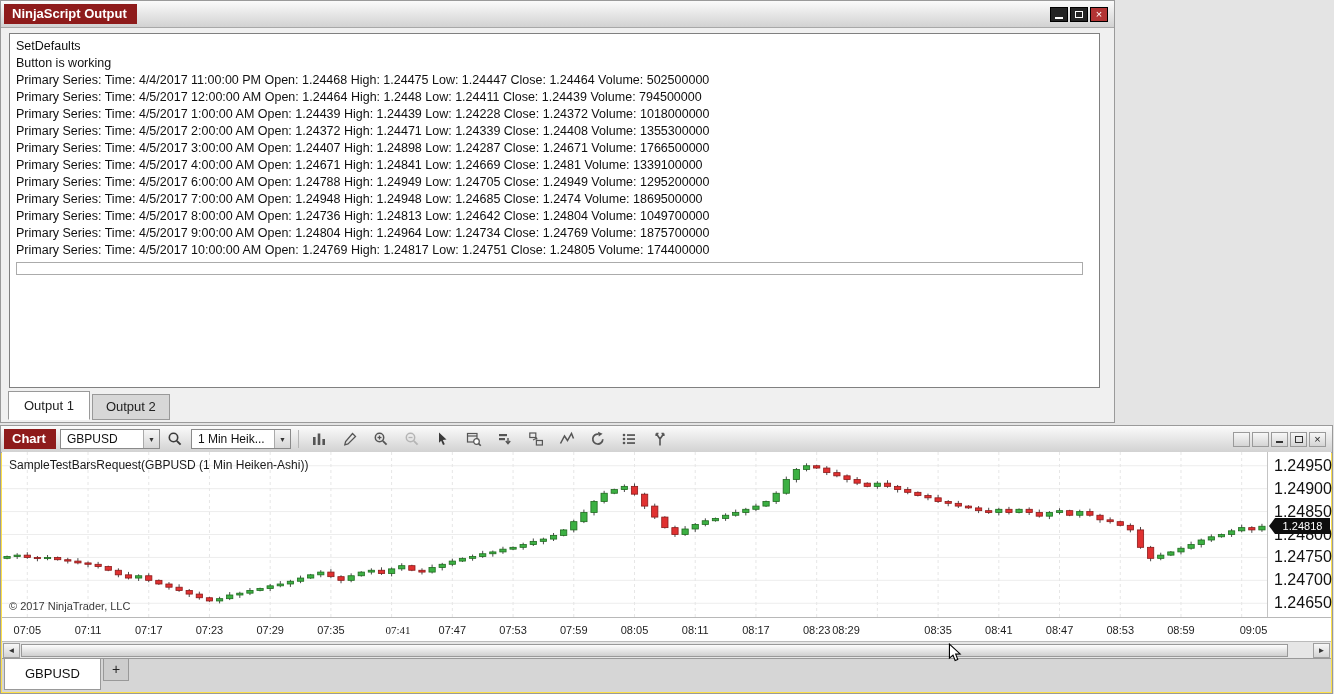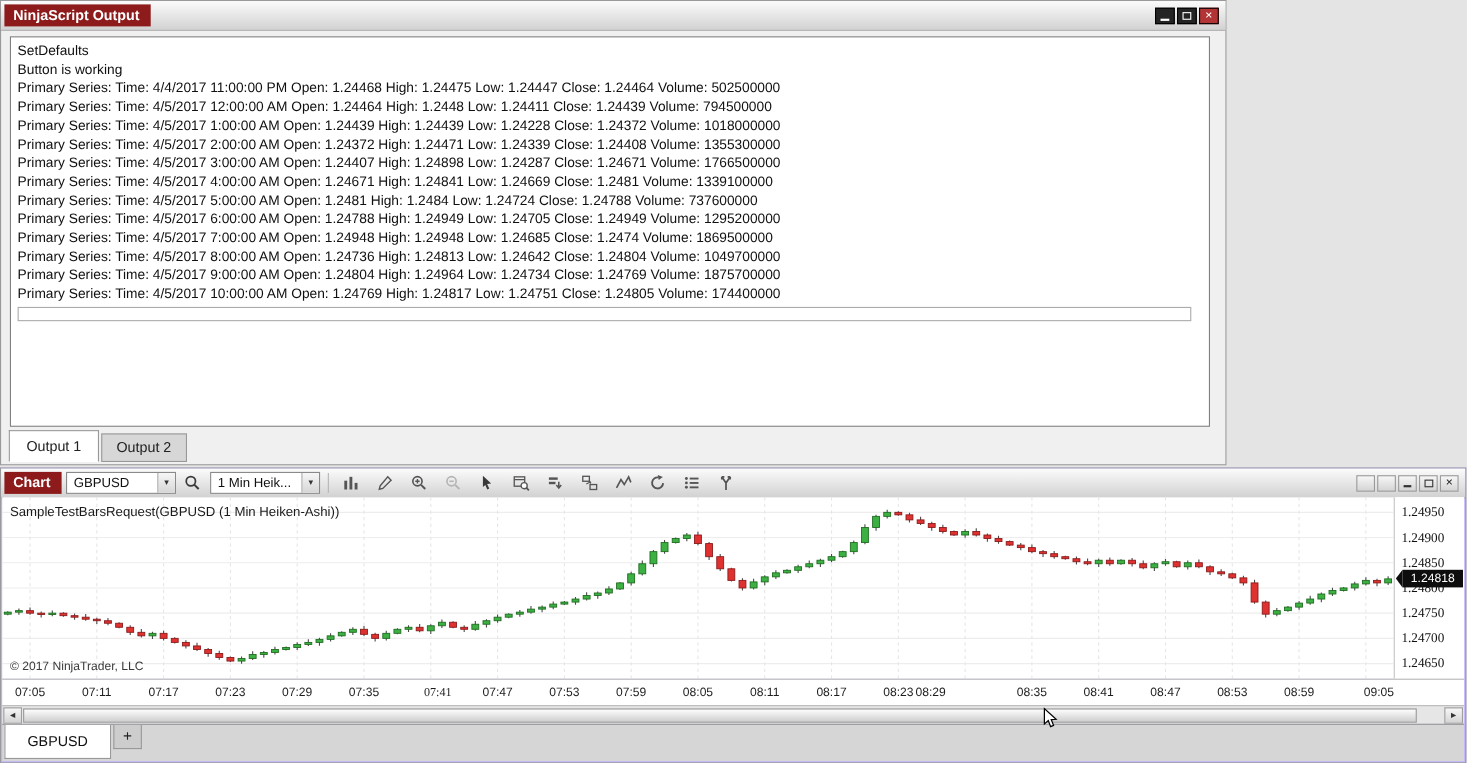--- a/index.html
+++ b/index.html
@@ -26,21 +26,21 @@
   .out-line { font-size: 12.5px; line-height: 17px; color: #101010; white-space: nowrap; }
   .output-input { display: block; margin-top: 3px; width: calc(100% - 10px); height: 13px;
     border: 1px solid #ababab; background: #fff; font-size: 11px; padding: 0 3px; }
   .otabs { position: absolute; left: 7px; bottom: 2px; display: flex; align-items: flex-end; height: 28px; }
   .otab { font-size: 13px; color: #222; background: #d7d7d7; border: 1px solid #999;
     padding: 4px 13px 5px; margin-right: 2px; }
   .otab.active { background: #fff; border-bottom: 1px solid #fff; padding: 6px 15px 6px; }
 
   
   .chart-window { position: absolute; left: 0; top: 425px; width: 1333px; height: 269px;
-    background: #c4b5fd; border: 1px solid #9a9a9a; }
+    background: #fde047; border: 1px solid #9a9a9a; }
   .combo { display: flex; align-items: center; background: #fff; border: 1px solid #8a8a8a;
     height: 20px; font-size: 12px; color: #111; }
   .combo .combo-label { padding: 0 4px 0 6px; white-space: nowrap; overflow: hidden; }
   .combo .arrowbox { margin-left: auto; width: 16px; align-self: stretch;
     background: linear-gradient(#f6f6f6, #d6d6d6); border-left: 1px solid #aaa;
     display: flex; align-items: center; justify-content: center; font-size: 7px; color: #333; }
   .combo.instrument { width: 100px; }
   .combo.interval { width: 100px; }
   .icon-btn { width: 27px; height: 22px; display: flex; align-items: center; justify-content: center; }
   .icon-btn.narrow { width: 23px; }
@@ -51,21 +51,21 @@
   .small-btn .min-glyph { width: 7px; height: 2px; background: #333; margin-top: 6px; }
   .small-btn .max-glyph { width: 8px; height: 7px; border: 1px solid #333; }
 
   .chart-main { position: absolute; left: 1px; right: 1px; top: 26px; height: 165px;
     background: #fff; display: flex; }
   .chart-plot { flex: 1; position: relative; }
   #chart-svg { position: absolute; left: 0; top: 0; width: 100%; height: 100%; }
   .chart-label { position: absolute; left: 7px; top: 6px; font-size: 12px; color: #1a1a1a; z-index: 2; }
   .copyright { position: absolute; left: 7px; bottom: 5px; font-size: 11px; color: #3a3a3a; z-index: 2; }
   .price-axis { width: 64px; position: relative; background: #fff; border-left: 1px solid #c4c4c4; }
-  .ptick { position: absolute; left: 6px; transform: translateY(-50%); font-size: 12px; color: #111; white-space: nowrap; font-family: Liberation Serif, serif; }
+  .ptick { position: absolute; left: 6px; transform: translateY(-50%); font-size: 16px; color: #111; white-space: nowrap; }
   .price-marker { position: absolute; left: 7px; right: 1px; height: 16px; background: #0d0d0d;
     color: #fff; font-size: 11px; display: flex; align-items: center; justify-content: center; z-index: 3; }
   .price-marker::before { content: ""; position: absolute; left: -6px; top: 0;
     border-top: 8px solid transparent; border-bottom: 8px solid transparent; border-right: 6px solid #0d0d0d; }
 
   .time-axis { position: absolute; left: 1px; right: 1px; top: 191px; height: 24px;
     background: #fff; border-top: 1px solid #b8b8b8; }
   .time-axis-inner { position: absolute; left: 0; top: 0; bottom: 0; right: 65px; }
   .ttick { position: absolute; top: 6px; transform: translateX(-50%); font-size: 11px; color: #1d1d1d; }
 
@@ -110,21 +110,20 @@
     <div class="output-area">
       <div>
           <div class="out-line">SetDefaults</div>
           <div class="out-line">Button is working</div>
           <div class="out-line">Primary Series: Time: 4/4/2017 11:00:00 PM Open: 1.24468 High: 1.24475 Low: 1.24447 Close: 1.24464 Volume: 502500000</div>
           <div class="out-line">Primary Series: Time: 4/5/2017 12:00:00 AM Open: 1.24464 High: 1.2448 Low: 1.24411 Close: 1.24439 Volume: 794500000</div>
           <div class="out-line">Primary Series: Time: 4/5/2017 1:00:00 AM Open: 1.24439 High: 1.24439 Low: 1.24228 Close: 1.24372 Volume: 1018000000</div>
           <div class="out-line">Primary Series: Time: 4/5/2017 2:00:00 AM Open: 1.24372 High: 1.24471 Low: 1.24339 Close: 1.24408 Volume: 1355300000</div>
           <div class="out-line">Primary Series: Time: 4/5/2017 3:00:00 AM Open: 1.24407 High: 1.24898 Low: 1.24287 Close: 1.24671 Volume: 1766500000</div>
           <div class="out-line">Primary Series: Time: 4/5/2017 4:00:00 AM Open: 1.24671 High: 1.24841 Low: 1.24669 Close: 1.2481 Volume: 1339100000</div>
-          <div class="out-line">Primary Series: Time: 4/5/2017 5:00:00 AM Open: 1.2481 High: 1.2484 Low: 1.24724 Close: 1.24788 Volume: 737600000</div>
           <div class="out-line">Primary Series: Time: 4/5/2017 6:00:00 AM Open: 1.24788 High: 1.24949 Low: 1.24705 Close: 1.24949 Volume: 1295200000</div>
           <div class="out-line">Primary Series: Time: 4/5/2017 7:00:00 AM Open: 1.24948 High: 1.24948 Low: 1.24685 Close: 1.2474 Volume: 1869500000</div>
           <div class="out-line">Primary Series: Time: 4/5/2017 8:00:00 AM Open: 1.24736 High: 1.24813 Low: 1.24642 Close: 1.24804 Volume: 1049700000</div>
           <div class="out-line">Primary Series: Time: 4/5/2017 9:00:00 AM Open: 1.24804 High: 1.24964 Low: 1.24734 Close: 1.24769 Volume: 1875700000</div>
           <div class="out-line">Primary Series: Time: 4/5/2017 10:00:00 AM Open: 1.24769 High: 1.24817 Low: 1.24751 Close: 1.24805 Volume: 174400000</div>
         </div>
       <input class="output-input" value="" style="">
     </div>
     <div class="otabs">
       <div class="otab active">Output 1</div>

